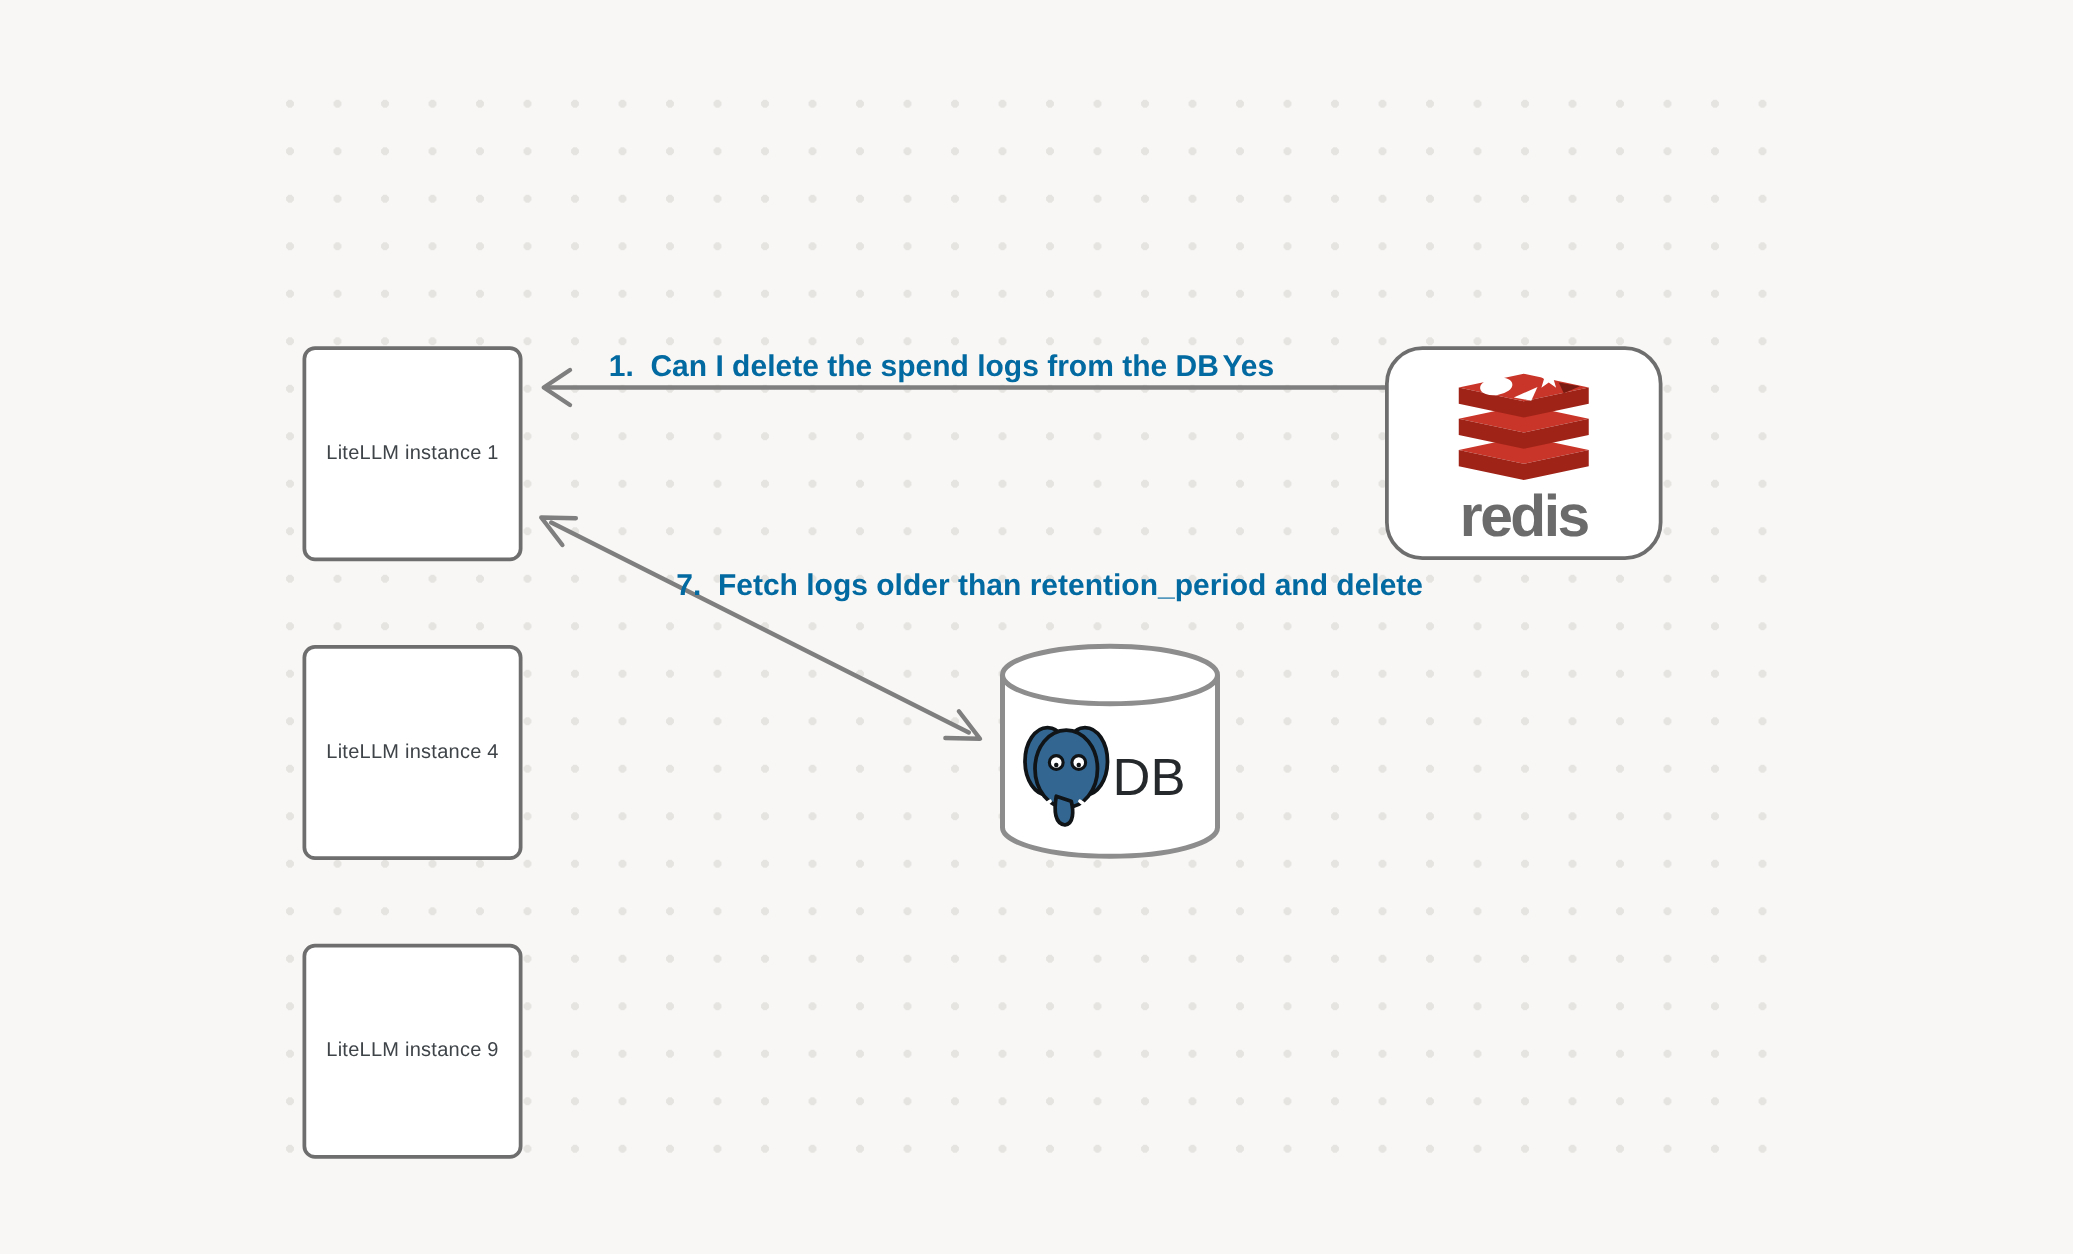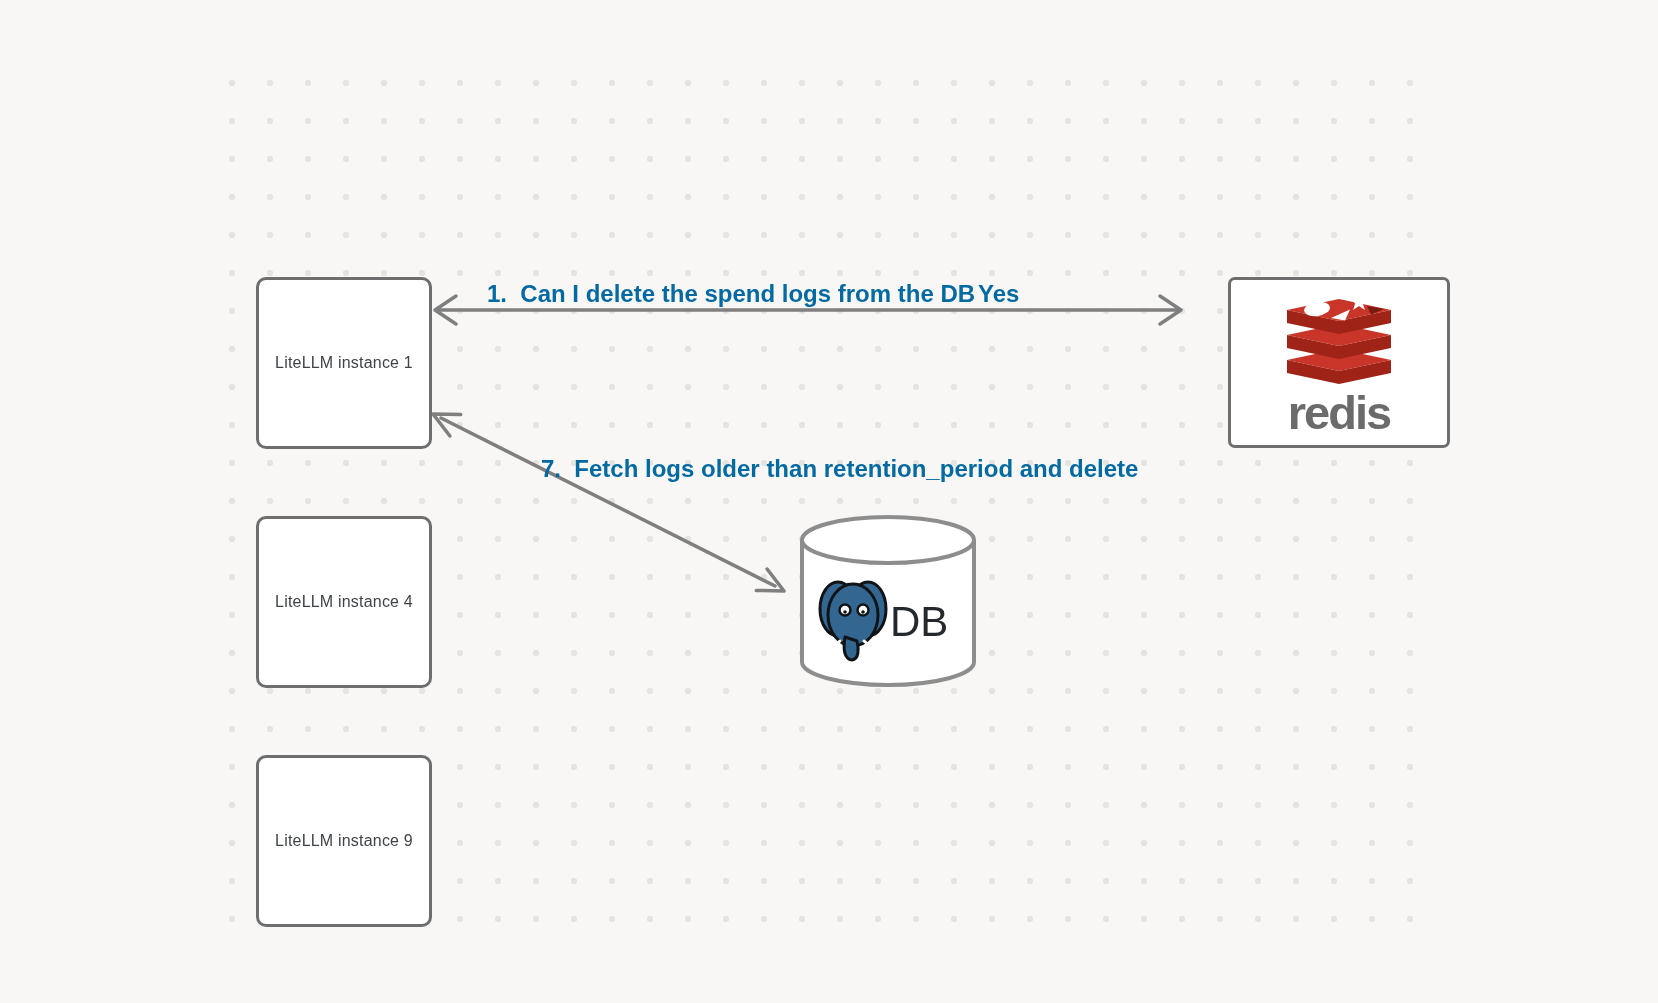--- a/index.html
+++ b/index.html
@@ -10,26 +10,26 @@
   }
   .dot-grid{
     position:absolute;left:213px;top:64px;width:1217px;height:875px;
     background-image:radial-gradient(circle,#e5e4e1 3px,transparent 3.4px);
     background-size:38px 38px;
   }
   .node{
     position:absolute;background:#ffffff;border:3px solid #6e6e6e;
     display:flex;align-items:center;justify-content:center;box-sizing:border-box;
   }
-  .instance-box{left:256px;width:176px;height:172px;border-radius:10px}
+  .instance-box{left:242px;width:176px;height:172px;border-radius:10px}
   #inst1{top:277px}
   #inst2{top:516px}
   #inst3{top:755px}
   .node-label{font-size:16px;color:#3f4449;letter-spacing:.2px}
-  .redis-node{left:1228px;top:277px;width:222px;height:171px;border-radius:7px}
+  .redis-node{left:1108px;top:277px;width:222px;height:171px;border-radius:30px}
   .db-node{position:absolute;left:798px;top:513px;width:180px;height:178px}
   .annotation{
     position:absolute;font-weight:700;font-size:24px;color:#0369a1;
     white-space:pre;letter-spacing:0;
   }
   #ann1{left:487px;top:280px}
   #annYes{left:978px;top:280px}
   #ann2{left:541px;top:455px}
   .connectors{position:absolute;left:0;top:0}
   .redis-word{

